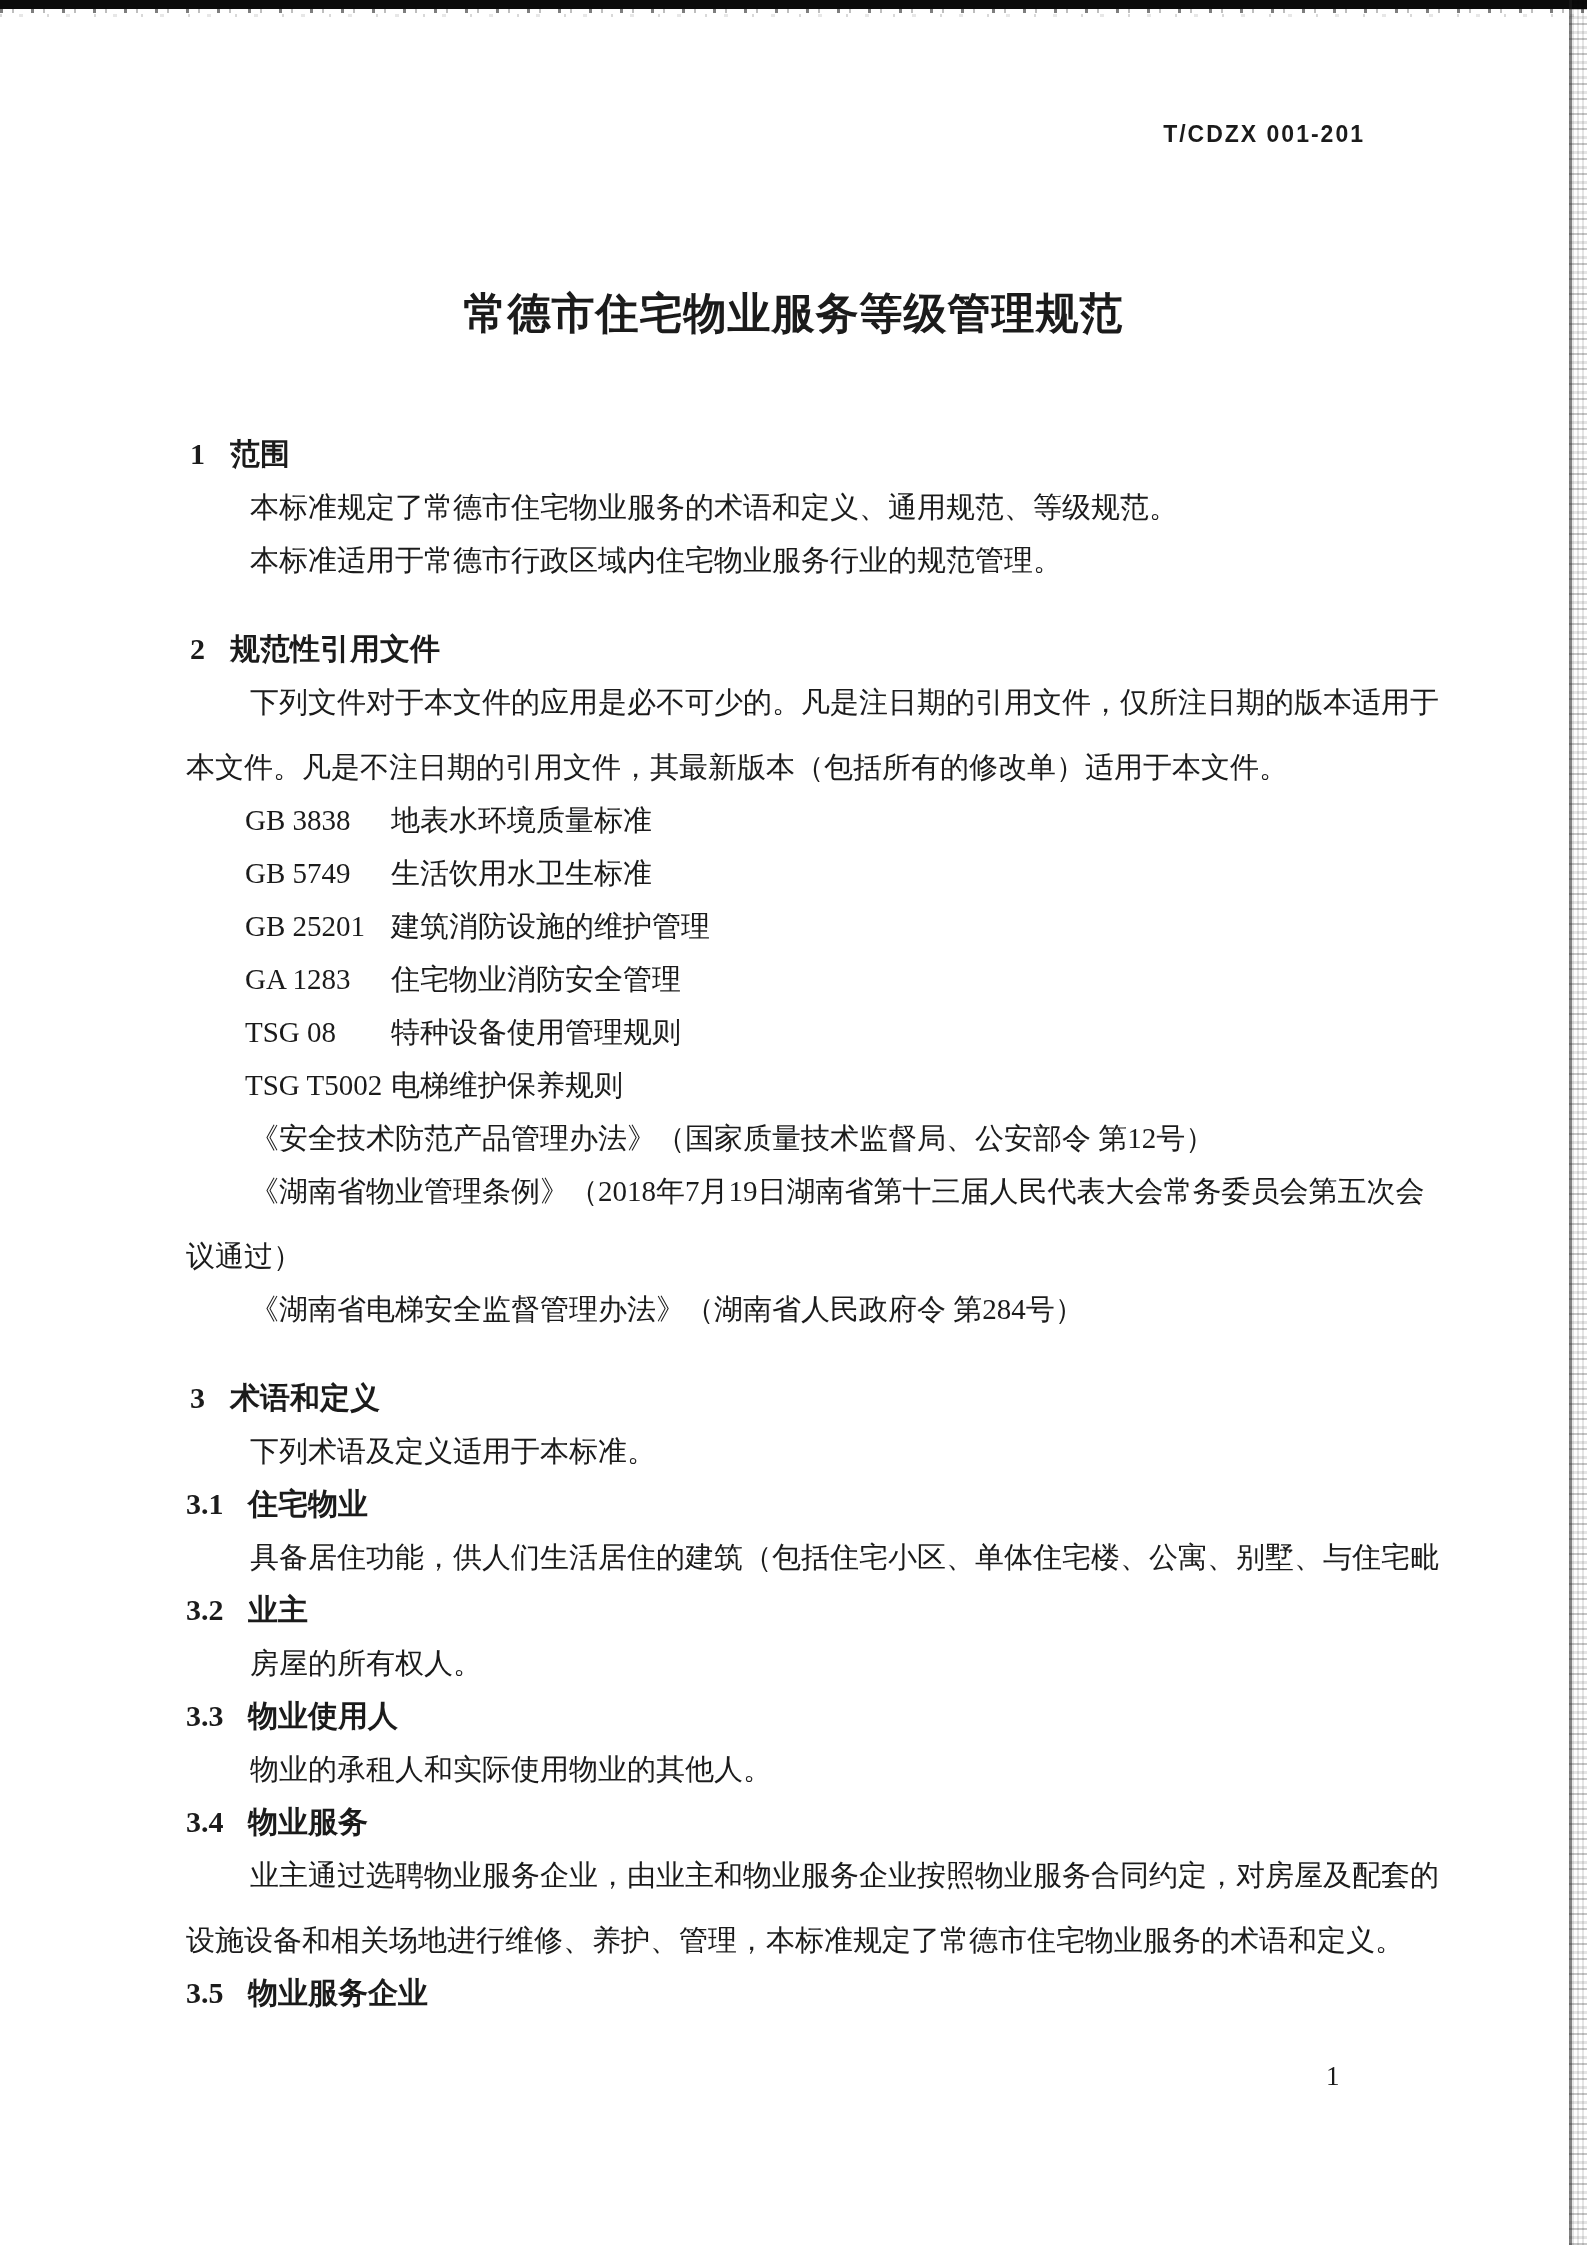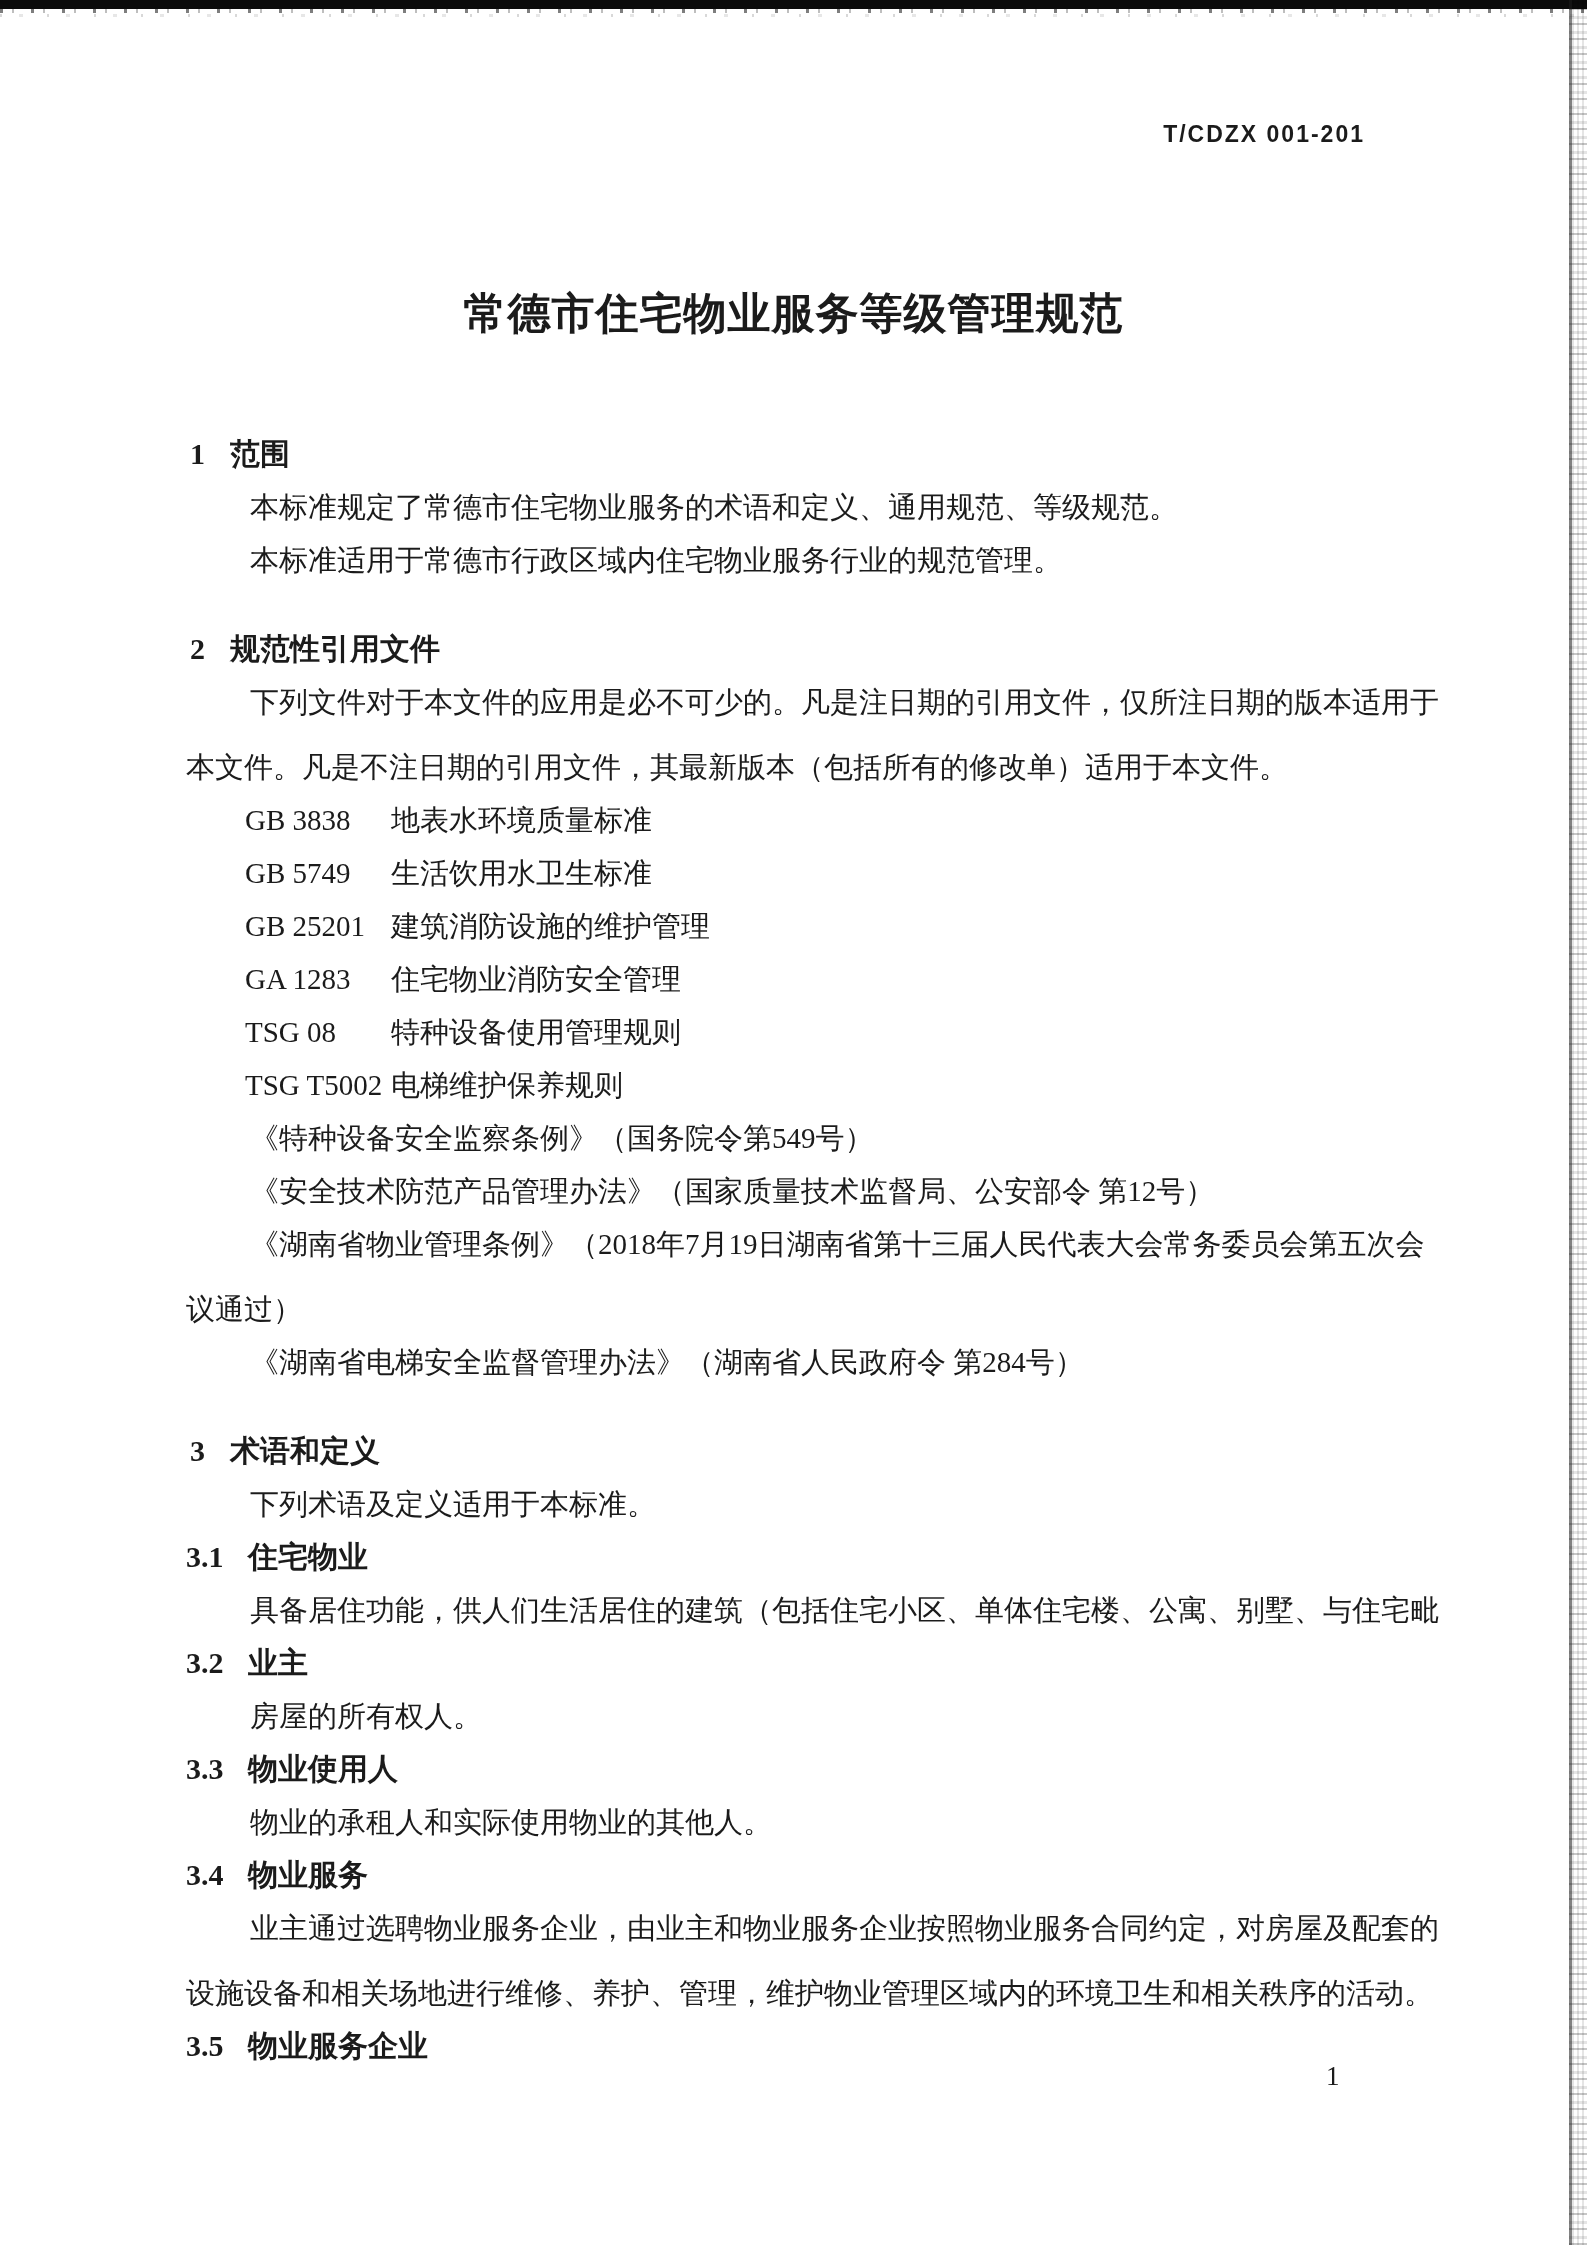--- a/index.html
+++ b/index.html
@@ -73,32 +73,31 @@
     <div class="line p-first"><span class="txt">本标准适用于常德市行政区域内住宅物业服务行业的规范管理。</span></div>
     <div class="line h1"><span class="num">2</span><span class="txt">规范性引用文件</span></div>
     <div class="line p-first"><span class="txt">下列文件对于本文件的应用是必不可少的。凡是注日期的引用文件，仅所注日期的版本适用于</span></div>
     <div class="line p-cont"><span class="txt">本文件。凡是不注日期的引用文件，其最新版本（包括所有的修改单）适用于本文件。</span></div>
     <div class="line ref"><span class="code">GB 3838</span><span class="txt">地表水环境质量标准</span></div>
     <div class="line ref"><span class="code">GB 5749</span><span class="txt">生活饮用水卫生标准</span></div>
     <div class="line ref"><span class="code">GB 25201</span><span class="txt">建筑消防设施的维护管理</span></div>
     <div class="line ref"><span class="code">GA 1283</span><span class="txt">住宅物业消防安全管理</span></div>
     <div class="line ref"><span class="code">TSG 08</span><span class="txt">特种设备使用管理规则</span></div>
     <div class="line ref"><span class="code">TSG T5002</span><span class="txt">电梯维护保养规则</span></div>
-    <div class="line p-first"><span class="txt">《特种设备安全监察条例》（国务院令第549号）</span></div>
     <div class="line p-first"><span class="txt">《安全技术防范产品管理办法》（国家质量技术监督局、公安部令 第12号）</span></div>
     <div class="line p-first"><span class="txt">《湖南省物业管理条例》（2018年7月19日湖南省第十三届人民代表大会常务委员会第五次会</span></div>
     <div class="line p-cont"><span class="txt">议通过）</span></div>
     <div class="line p-first"><span class="txt">《湖南省电梯安全监督管理办法》（湖南省人民政府令 第284号）</span></div>
     <div class="line h1"><span class="num">3</span><span class="txt">术语和定义</span></div>
     <div class="line p-first"><span class="txt">下列术语及定义适用于本标准。</span></div>
     <div class="line h2"><span class="num">3.1</span><span class="txt">住宅物业</span></div>
     <div class="line p-first"><span class="txt">具备居住功能，供人们生活居住的建筑（包括住宅小区、单体住宅楼、公寓、别墅、与住宅毗</span></div>
     <div class="line h2"><span class="num">3.2</span><span class="txt">业主</span></div>
     <div class="line p-first"><span class="txt">房屋的所有权人。</span></div>
     <div class="line h2"><span class="num">3.3</span><span class="txt">物业使用人</span></div>
     <div class="line p-first"><span class="txt">物业的承租人和实际使用物业的其他人。</span></div>
     <div class="line h2"><span class="num">3.4</span><span class="txt">物业服务</span></div>
     <div class="line p-first"><span class="txt">业主通过选聘物业服务企业，由业主和物业服务企业按照物业服务合同约定，对房屋及配套的</span></div>
-    <div class="line p-cont"><span class="txt">设施设备和相关场地进行维修、养护、管理，维护物业管理区域内的环境卫生和相关秩序的活动。</span></div>
+    <div class="line p-cont"><span class="txt">设施设备和相关场地进行维修、养护、管理，本标准规定了常德市住宅物业服务的术语和定义。</span></div>
     <div class="line h2"><span class="num">3.5</span><span class="txt">物业服务企业</span></div>
   </div>
 
 <div class="page-num">1</div>
 
 </body></html>

